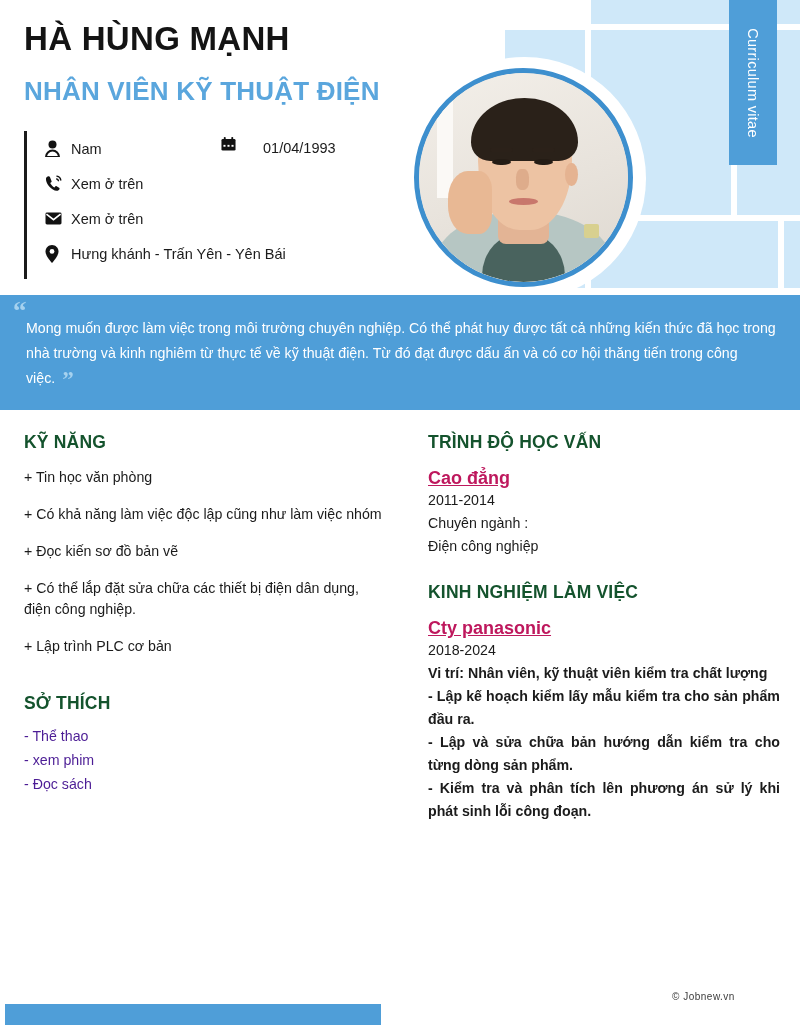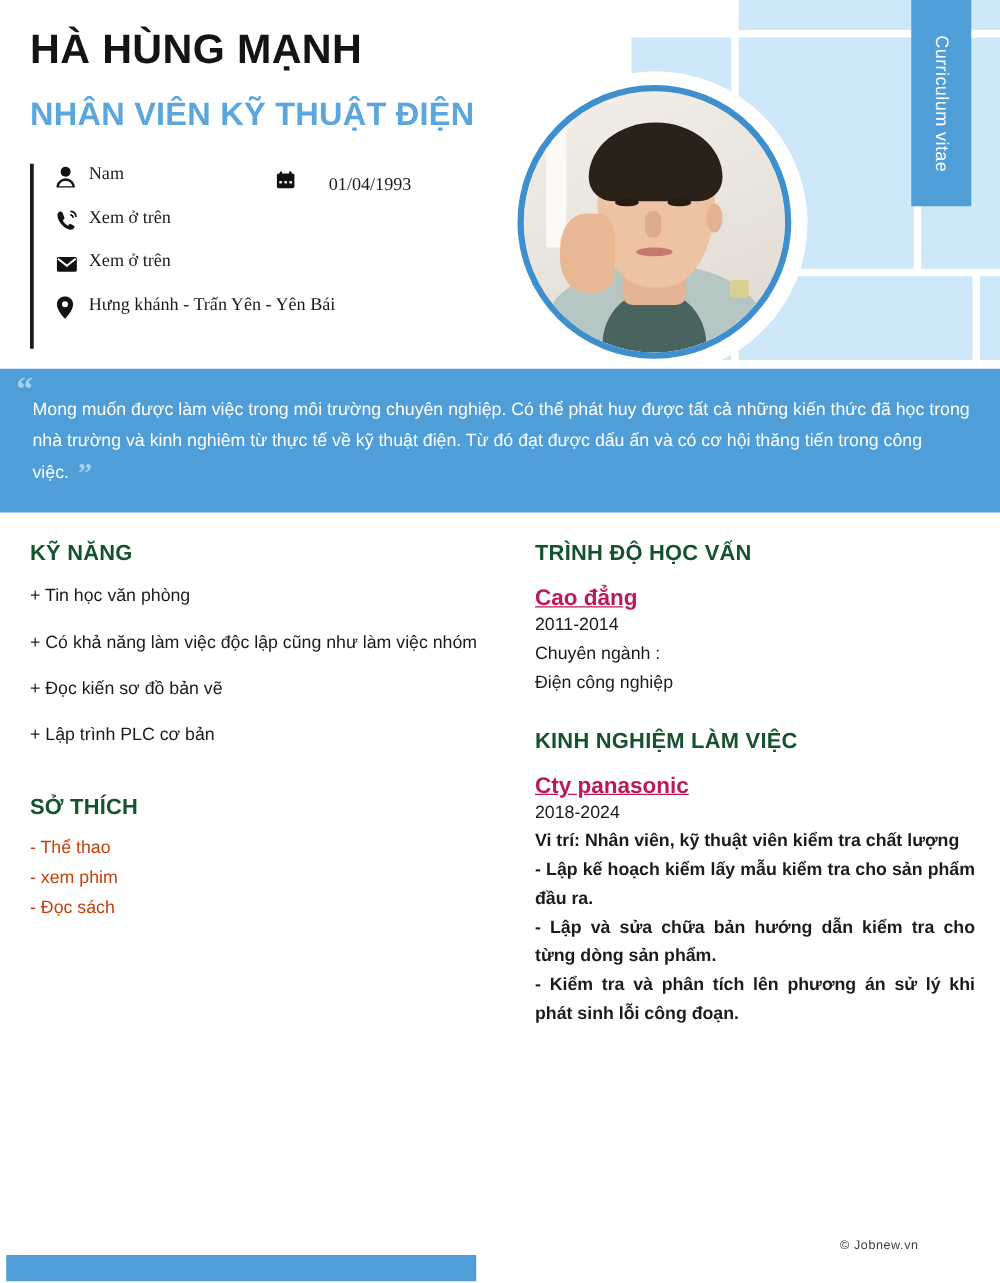--- a/index.html
+++ b/index.html
@@ -117,21 +117,21 @@
     position: absolute;
     left: 24px; top: 131px;
     width: 370px; height: 148px;
     border-left: 3px solid #1b1b1b;
     padding-left: 18px;
   }
   .c-row {
     position: relative;
     height: 35px;
     display: flex;
-    font-family: Liberation Serif, serif;
+    align-items: center;
   }
   .c-ico {
     width: 22px; height: 20px;
     display: flex; align-items: center; justify-content: flex-start;
     color: #121212;
     flex: 0 0 22px;
   }
   .c-ico svg { display: block; }
   .c-txt { font-size: 14.5px; color: #1b1b1b; padding-left: 4px; }
   .c-row .dob-ico { position: absolute; left: 176px; top: 3px; }
@@ -170,21 +170,21 @@
     letter-spacing: 0.2px; margin-bottom: 14px;
   }
   .sec-head.exp { margin-top: 24px; }
 
   .bullet {
     font-size: 14.2px; line-height: 21px; color: #1b1b1b;
     margin-bottom: 16px;
   }
   .hobby-head { margin-top: 36px; margin-bottom: 10px; }
   .hobby {
-    font-size: 14.2px; line-height: 24px; color: #c2410c;
+    font-size: 14.2px; line-height: 24px; color: #4c1d95;
   }
 
   .job-name {
     font-size: 18px; font-weight: 700; color: #be185d;
     line-height: 22px;
     text-decoration: underline;
   }
   .job-line {
     font-size: 14.2px; line-height: 23px; color: #1b1b1b;
   }
@@ -312,20 +312,21 @@
     <span class="q-open">“</span>
     <p><span>Mong muốn được làm việc trong môi trường chuyên nghiệp. Có thể phát huy được tất cả những kiến thức đã học trong nhà trường và kinh nghiêm từ thực tế về kỹ thuật điện. Từ đó đạt được dấu ấn và có cơ hội thăng tiến trong công việc.</span><span class="q-close">”</span></p>
   </div>
 
   <div class="col-left">
     <div class="sec-head">KỸ NĂNG</div>
 
     <div class="bullet">+ Tin học văn phòng</div>
     <div class="bullet">+ Có khả năng làm việc độc lập cũng như làm việc nhóm</div>
     <div class="bullet">+ Đọc kiến sơ đồ bản vẽ</div>
+    <div class="bullet">+ Có thể lắp đặt sửa chữa các thiết bị điện dân dụng, điện công nghiệp.</div>
     <div class="bullet">+ Lập trình PLC cơ bản</div>
 
     <div class="sec-head hobby-head">SỞ THÍCH</div>
     <div class="hobby">- Thể thao</div>
     <div class="hobby">- xem phim</div>
     <div class="hobby">- Đọc sách</div>
   </div>
 
   <div class="col-right">
     <div class="sec-head">TRÌNH ĐỘ HỌC VẤN</div>

